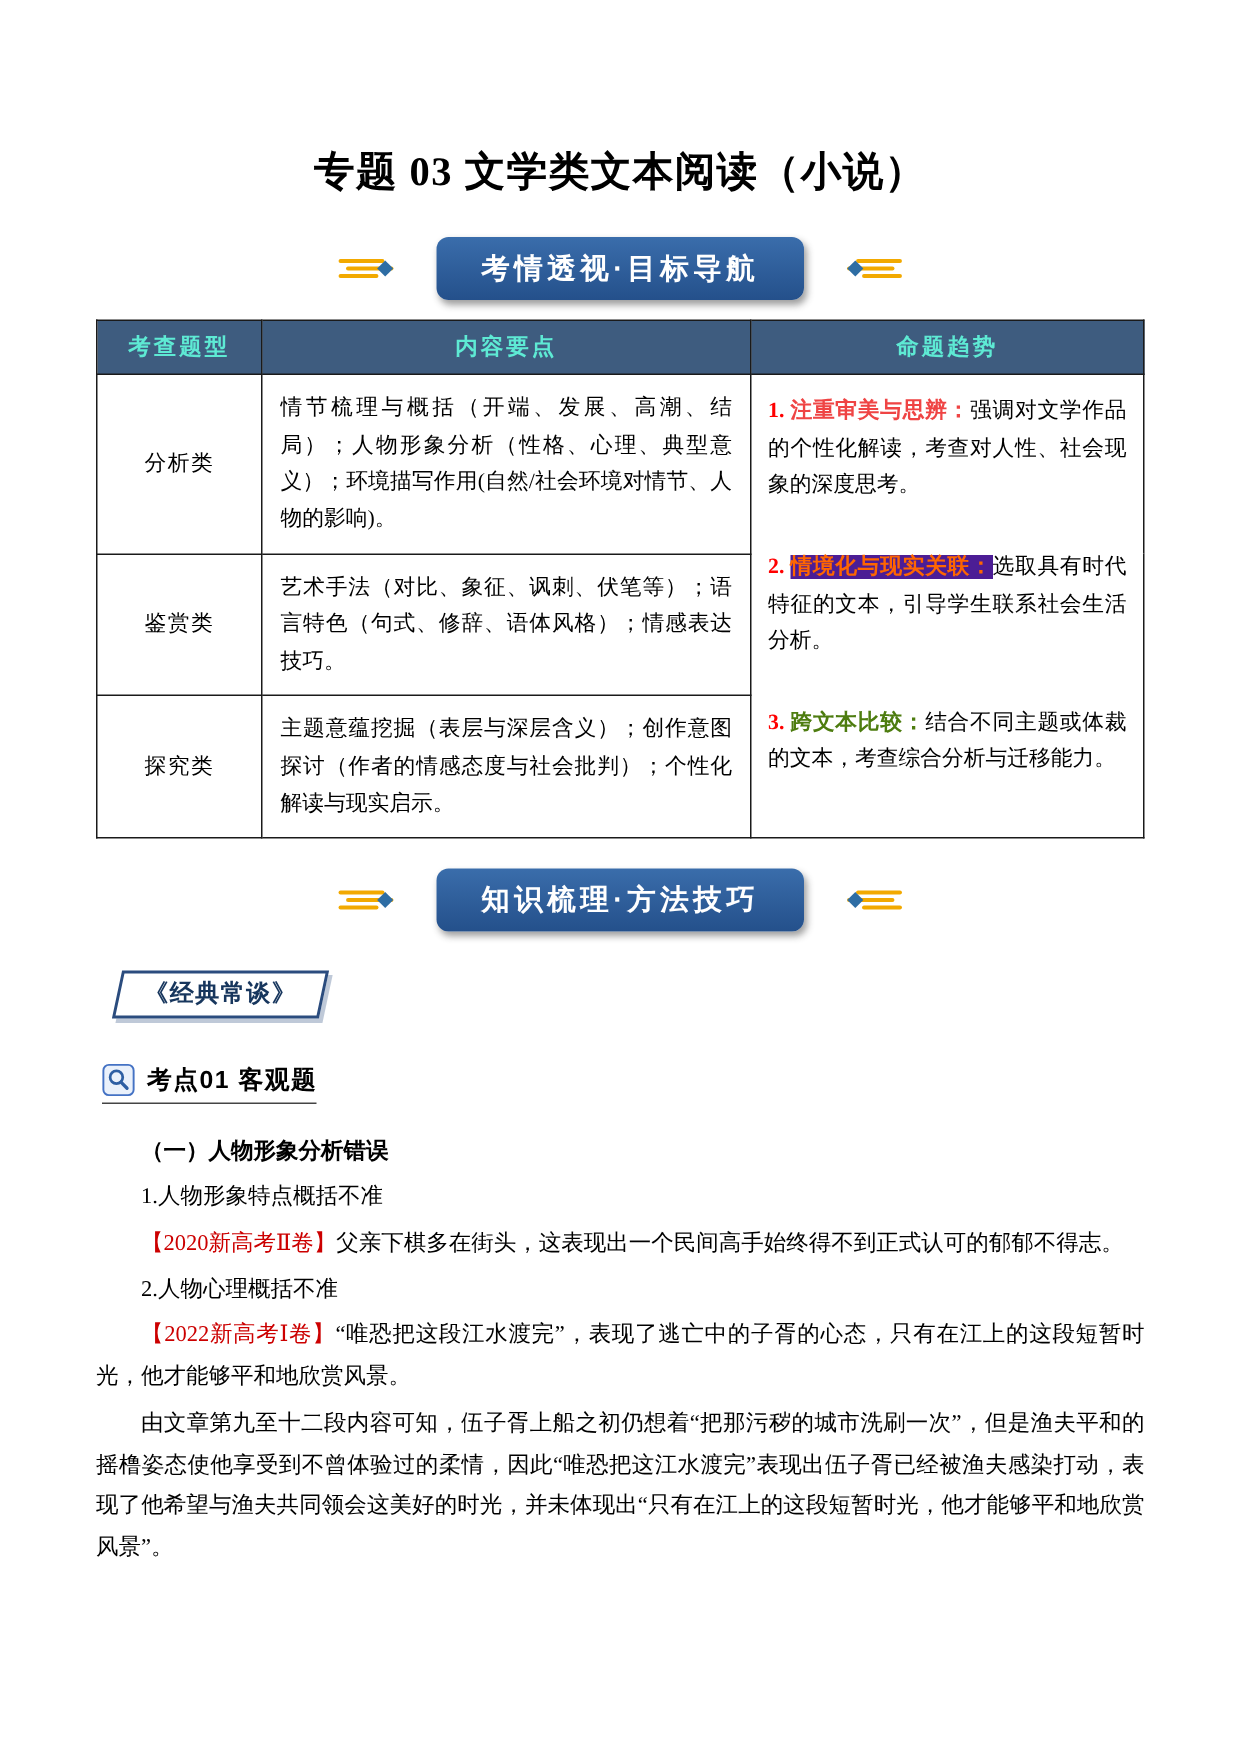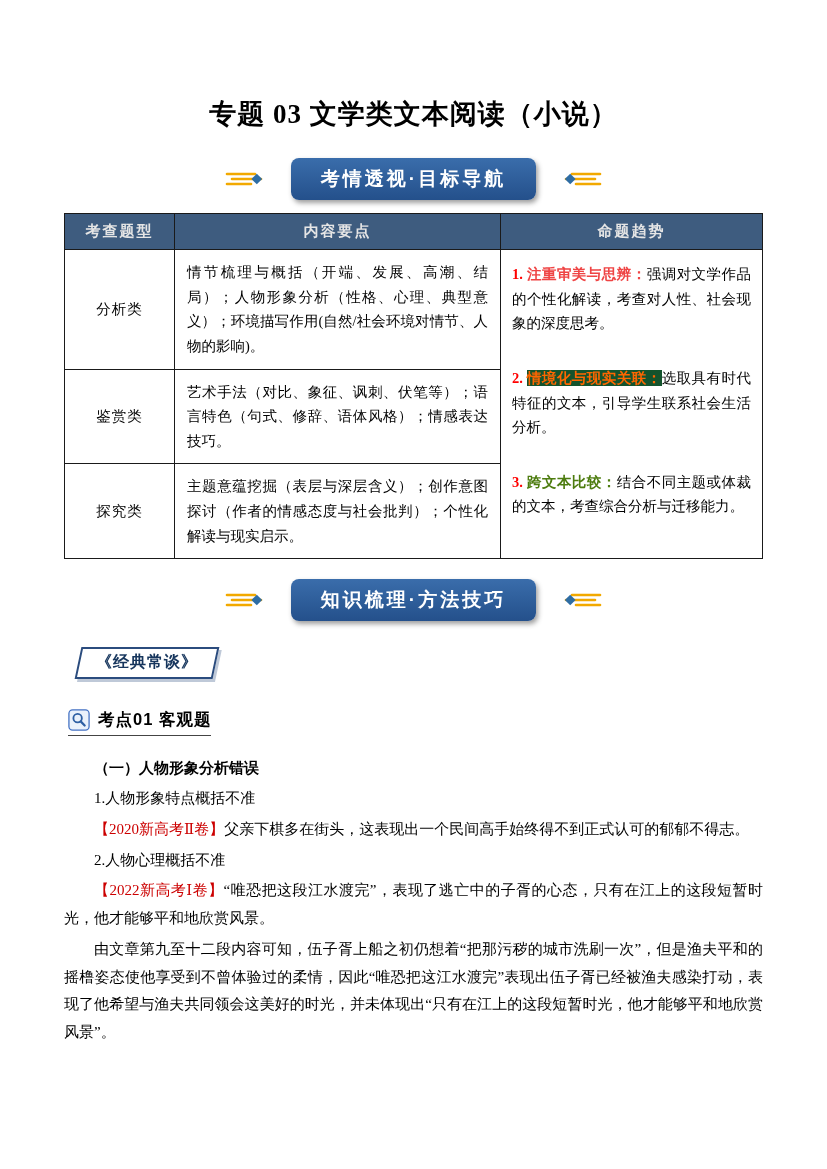--- a/index.html
+++ b/index.html
@@ -49,21 +49,21 @@
   .deco.flip { transform: scaleX(-1); }
 
   table.info-table {
     width: 100%;
     border-collapse: collapse;
     margin-top: 13px;
     table-layout: fixed;
   }
   .info-table th {
     background: #3E5C7F;
-    color: #e5e5e5;
+    color: #5eead4;
     font-family: "Liberation Sans", "DejaVu Sans", sans-serif;
     font-size: 15px;
     font-weight: bold;
     padding: 8px 4px;
     border: 1.5px solid #1a1a1a;
     text-align: center;
     letter-spacing: 2px;
   }
   .info-table td {
     border: 1.5px solid #1a1a1a;
@@ -78,21 +78,21 @@
   .col-content { width: 326px; }
   .col-trend { width: auto; }
   td.type-cell { text-align: center; letter-spacing: 1px; }
   td.content-cell { padding: 10px 12px; }
   td.trend-cell { vertical-align: top; padding: 12px 11px; }
   .trend-item { margin: 0 0 30px 0; }
   .trend-item:last-child { margin-bottom: 0; }
   .trend-num { color: #FF0000; font-weight: bold; }
   .kw { font-weight: bold; }
   .kw1 { color: #ef4444; }
-  .kw2 { color: #FF6600; background: #14532d; }
+  .kw2 { color: #FF6600; background: #4c1d95; }
   .kw3 { color: #4d7c0f; margin-top: 28px; }
 
   .classic-tag-wrap { margin: 26px 0 0 14px; }
   .classic-tag {
     display: inline-block;
     transform: skewX(-12deg);
     border: 2px solid #2B4C7E;
     background: #ffffff;
     padding: 3px 16px 4px 16px;
     box-shadow: 3px 3px 0 rgba(43,76,126,0.30);

